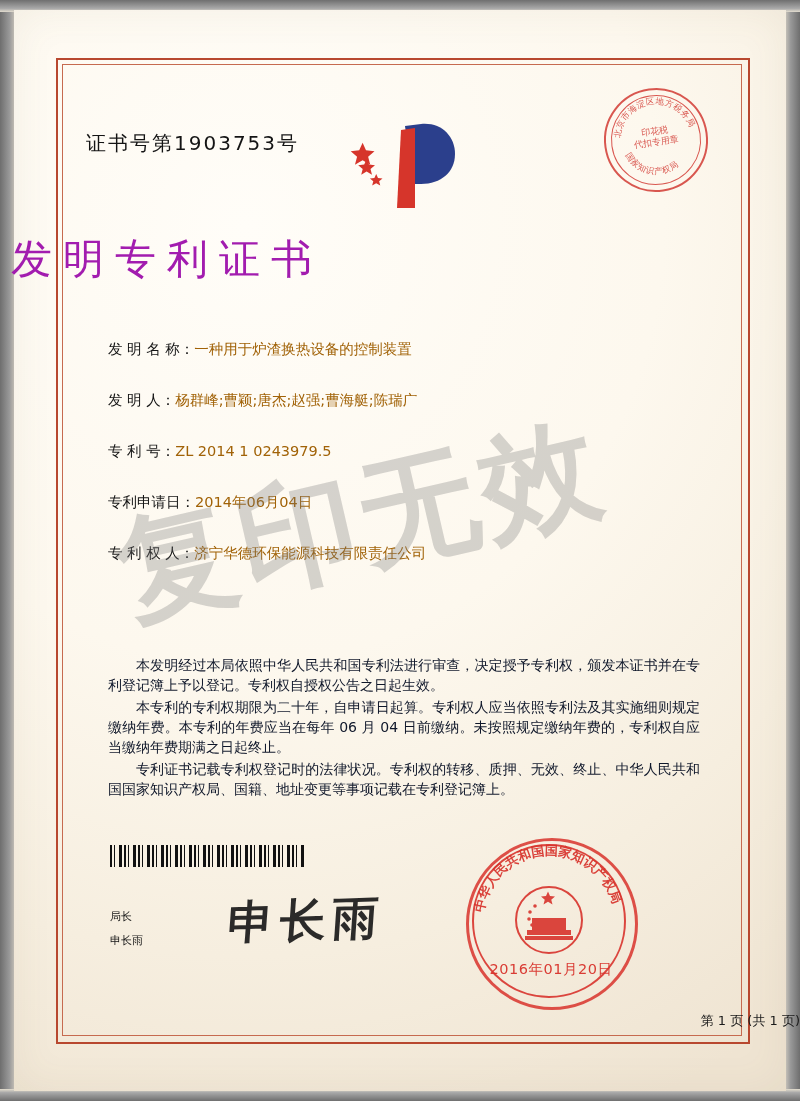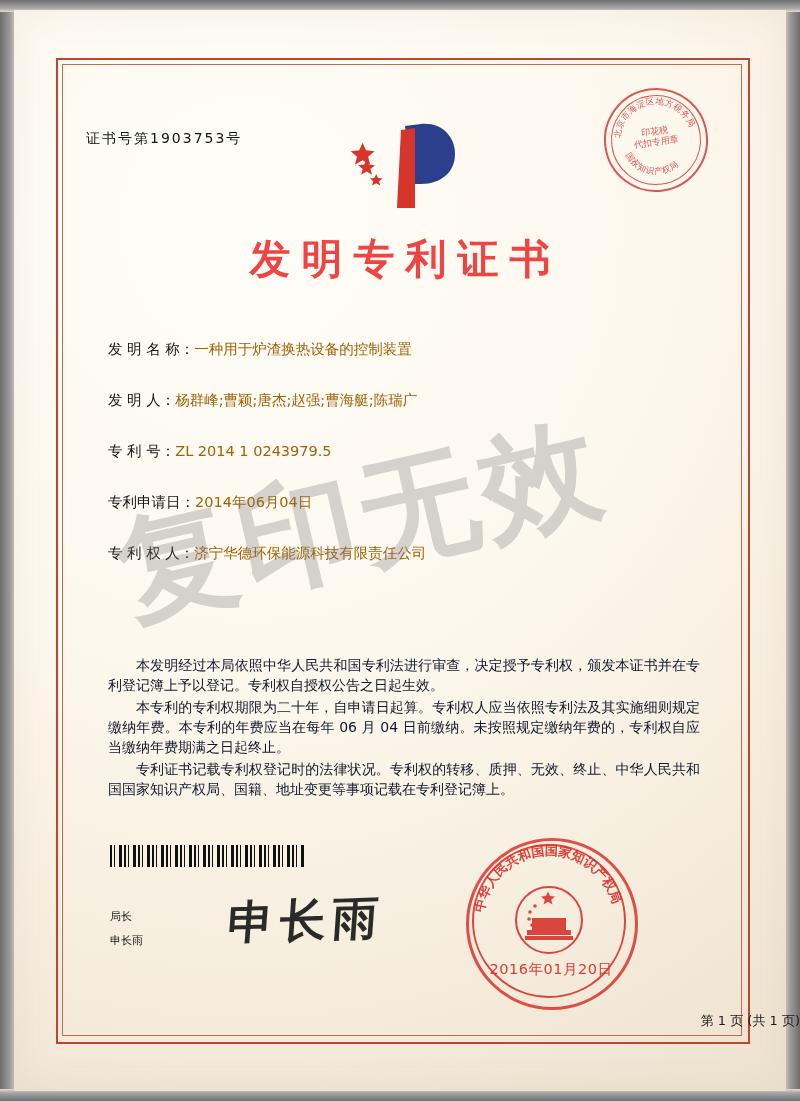--- a/index.html
+++ b/index.html
@@ -130,26 +130,25 @@
     line-height: 11px;
     color: #d4413a;
     font-family: "DejaVu Sans", sans-serif;
   }
 
   .title {
     position: absolute;
     left: 0;
     top: 232px;
     width: 800px;
-    text-align: center;
     font-family: "DejaVu Serif", serif;
     font-size: 41px;
-    font-weight: bold;
+    font-weight: normal;
     letter-spacing: 11px;
-    color: #ef4444;
+    color: #a21caf;
     text-indent: 11px;
   }
 
   .fields {
     position: absolute;
     left: 108px;
     top: 340px;
     width: 600px;
   }
   .field-row {
@@ -293,21 +292,21 @@
   <div class="paper-edge-left"></div>
   <div class="paper-edge-right"></div>
   <div class="paper-edge-top"></div>
   <div class="paper-edge-bottom"></div>
 
   <div class="paper"></div>
 
   <div class="border-outer"></div>
   <div class="border-inner"></div>
 
-  <div style="position:absolute; left:86px; top:130px; font-family:'DejaVu Sans',sans-serif; font-size:14px; color:#141414; letter-spacing:2px;">证书号第1903753号</div>
+  <div style="position:absolute; left:86px; top:130px; font-family:'DejaVu Sans',sans-serif; font-size:20px; color:#141414; letter-spacing:2px;">证书号第1903753号</div>
 
   <div class="logo">
     <svg width="120" height="95" viewBox="0 0 120 95">
       <path d="M60 6 L76 4 C96 2 110 16 110 34 C110 52 96 64 76 64 L68 64 Z" fill="#2b3f8c"></path>
       <path d="M56 10 L70 8 L70 88 L52 88 Z" fill="#d6352b"></path>
       <path d="M16 22 l4 9 10 1 -7.5 6.5 2.5 9.5 -9 -5.5 -9 5.5 2.5 -9.5 -7.5 -6.5 10 -1 z" fill="#d6352b" transform="translate(4,4) scale(0.85)"></path>
       <path d="M16 22 l4 9 10 1 -7.5 6.5 2.5 9.5 -9 -5.5 -9 5.5 2.5 -9.5 -7.5 -6.5 10 -1 z" fill="#d6352b" transform="translate(12,26) scale(0.6)"></path>
       <path d="M16 22 l4 9 10 1 -7.5 6.5 2.5 9.5 -9 -5.5 -9 5.5 2.5 -9.5 -7.5 -6.5 10 -1 z" fill="#d6352b" transform="translate(24,44) scale(0.45)"></path>
     </svg>
   </div>

